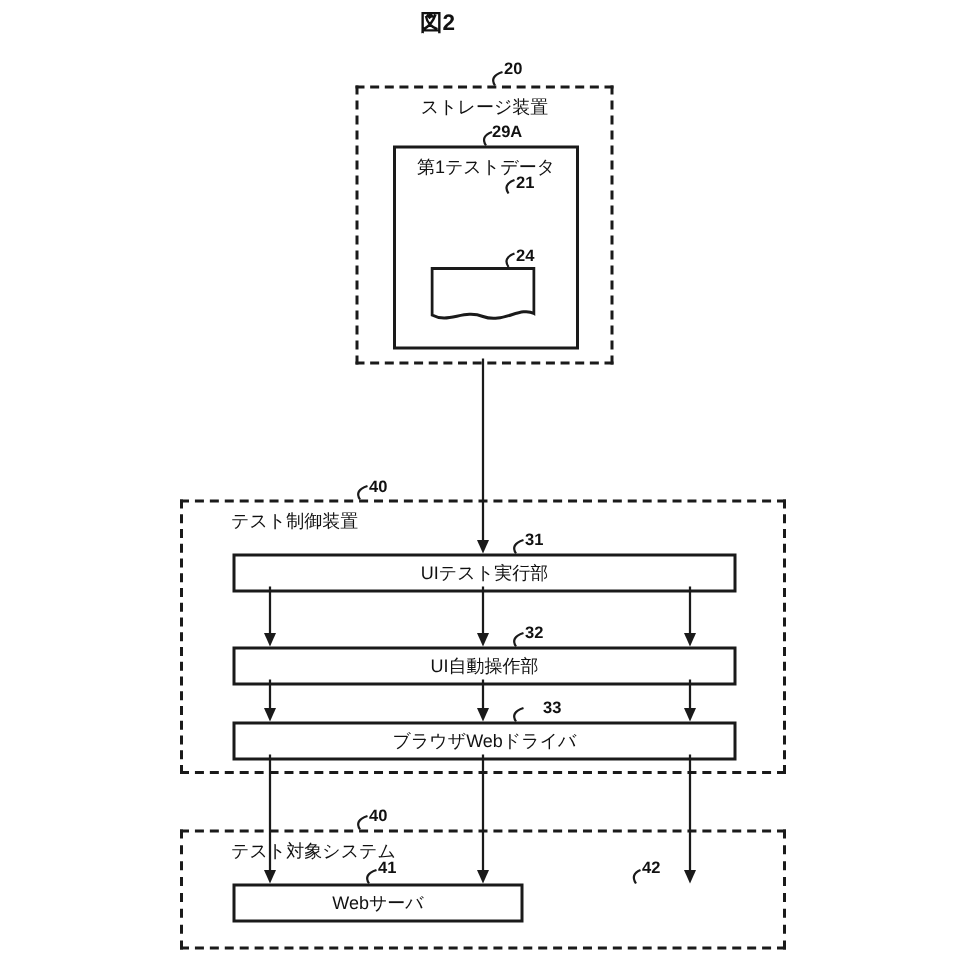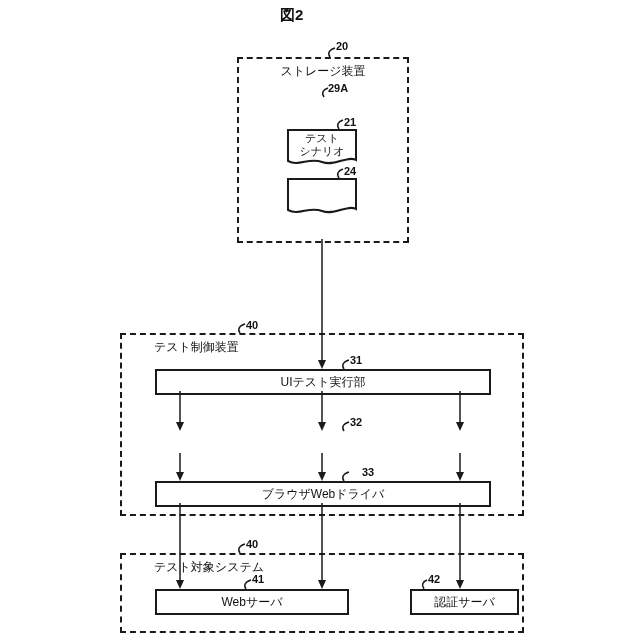--- a/index.html
+++ b/index.html
@@ -26,59 +26,55 @@
 <body>
 
 <div class="canvas">
 
   <div class="fig-title">図2</div>
 
   <div class="dashed-box" style="left:237px;top:57px;width:168px;height:182px;">
     <div class="group-label center-label">ストレージ装置</div>
   </div>
 
+  <div class="solid-box" style="left:262px;top:97px;width:120px;height:132px;">
+    <div class="group-label center-label" style="top:4px;">第1テストデータ</div>
+  </div>
 
-  <div class="doc" style="left:287px;top:129px;">
-    <svg width="70" height="40" viewBox="0 0 70 40">
-      <path d="M1,1 L69,1 L69,31 C60,26 48,38 35,33 C22,28 12,38 1,32 Z" fill="#fff" stroke="#1a1a1a" stroke-width="2"></path>
-    </svg>
-    <div class="doc-label">テスト
-シナリオ</div>
-  </div>
 
   <div class="doc" style="left:287px;top:178px;">
     <svg width="70" height="40" viewBox="0 0 70 40">
       <path d="M1,1 L69,1 L69,31 C60,26 48,38 35,33 C22,28 12,38 1,32 Z" fill="#fff" stroke="#1a1a1a" stroke-width="2"></path>
     </svg>
   </div>
 
   <div class="dashed-box" style="left:120px;top:333px;width:400px;height:179px;">
     <div class="group-label" style="left:32px;top:4px;">テスト制御装置</div>
   </div>
 
   <div class="solid-box flex-center" style="left:155px;top:369px;width:332px;height:22px;">
     <span class="unit-label">UIテスト実行部</span>
   </div>
 
+  <div class="solid-box flex-center" style="left:155px;top:431px;width:332px;height:22px;">
+    <span class="unit-label">UI自動操作部</span>
+  </div>
 
   <div class="solid-box flex-center" style="left:155px;top:481px;width:332px;height:22px;">
     <span class="unit-label">ブラウザWebドライバ</span>
   </div>
 
   <div class="dashed-box" style="left:120px;top:553px;width:400px;height:76px;">
     <div class="group-label" style="left:32px;top:4px;">テスト対象システム</div>
   </div>
 
   <div class="solid-box flex-center" style="left:155px;top:589px;width:190px;height:22px;">
     <span class="unit-label">Webサーバ</span>
   </div>
 
-  <div class="solid-box flex-center" style="left:410px;top:589px;width:105px;height:22px;">
-    <span class="unit-label">認証サーバ</span>
-  </div>
 
   <div class="ref" style="left:336px;top:40px;">20</div>
   <div class="ref" style="left:328px;top:82px;">29A</div>
   <div class="ref" style="left:344px;top:116px;">21</div>
   <div class="ref" style="left:344px;top:165px;">24</div>
   <div class="ref" style="left:246px;top:319px;">40</div>
   <div class="ref" style="left:350px;top:354px;">31</div>
   <div class="ref" style="left:350px;top:416px;">32</div>
   <div class="ref" style="left:350px;top:466px;padding-left:12px;">33</div>
   <div class="ref" style="left:246px;top:538px;">40</div>

